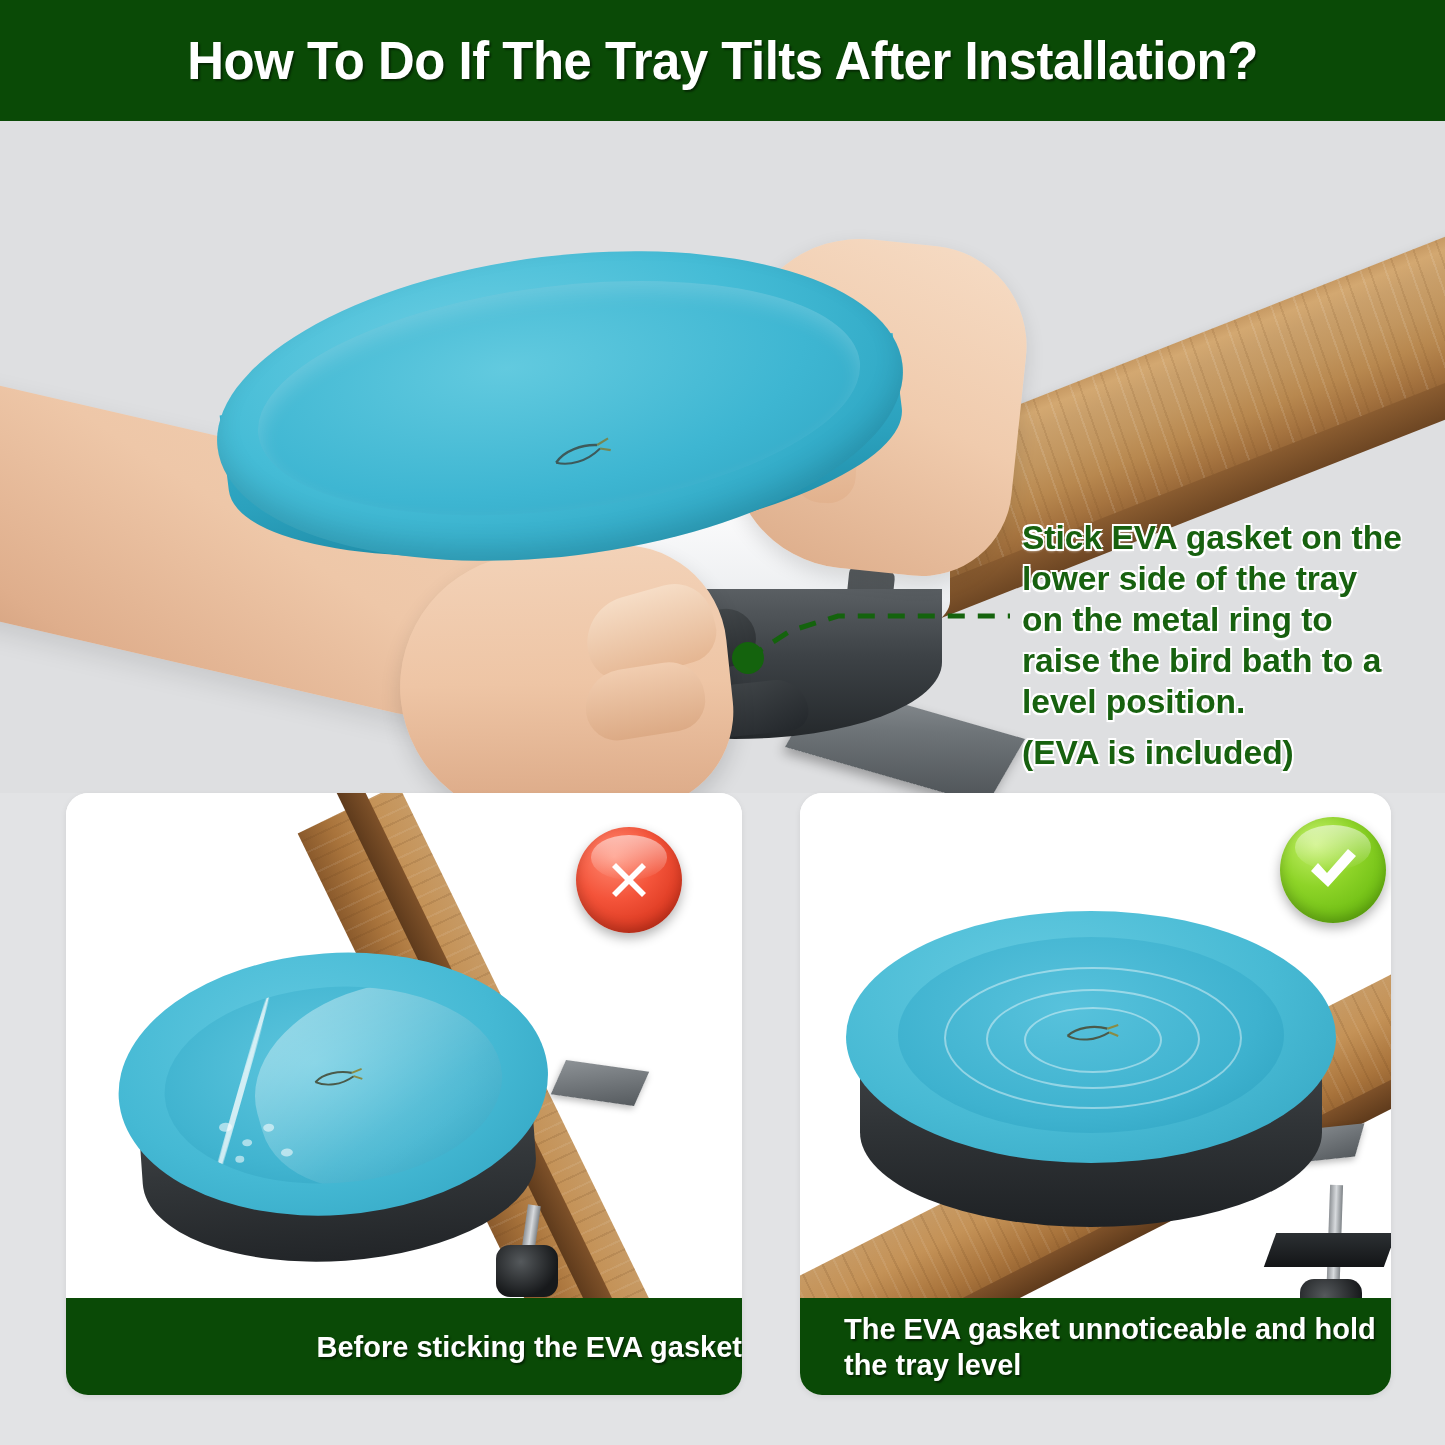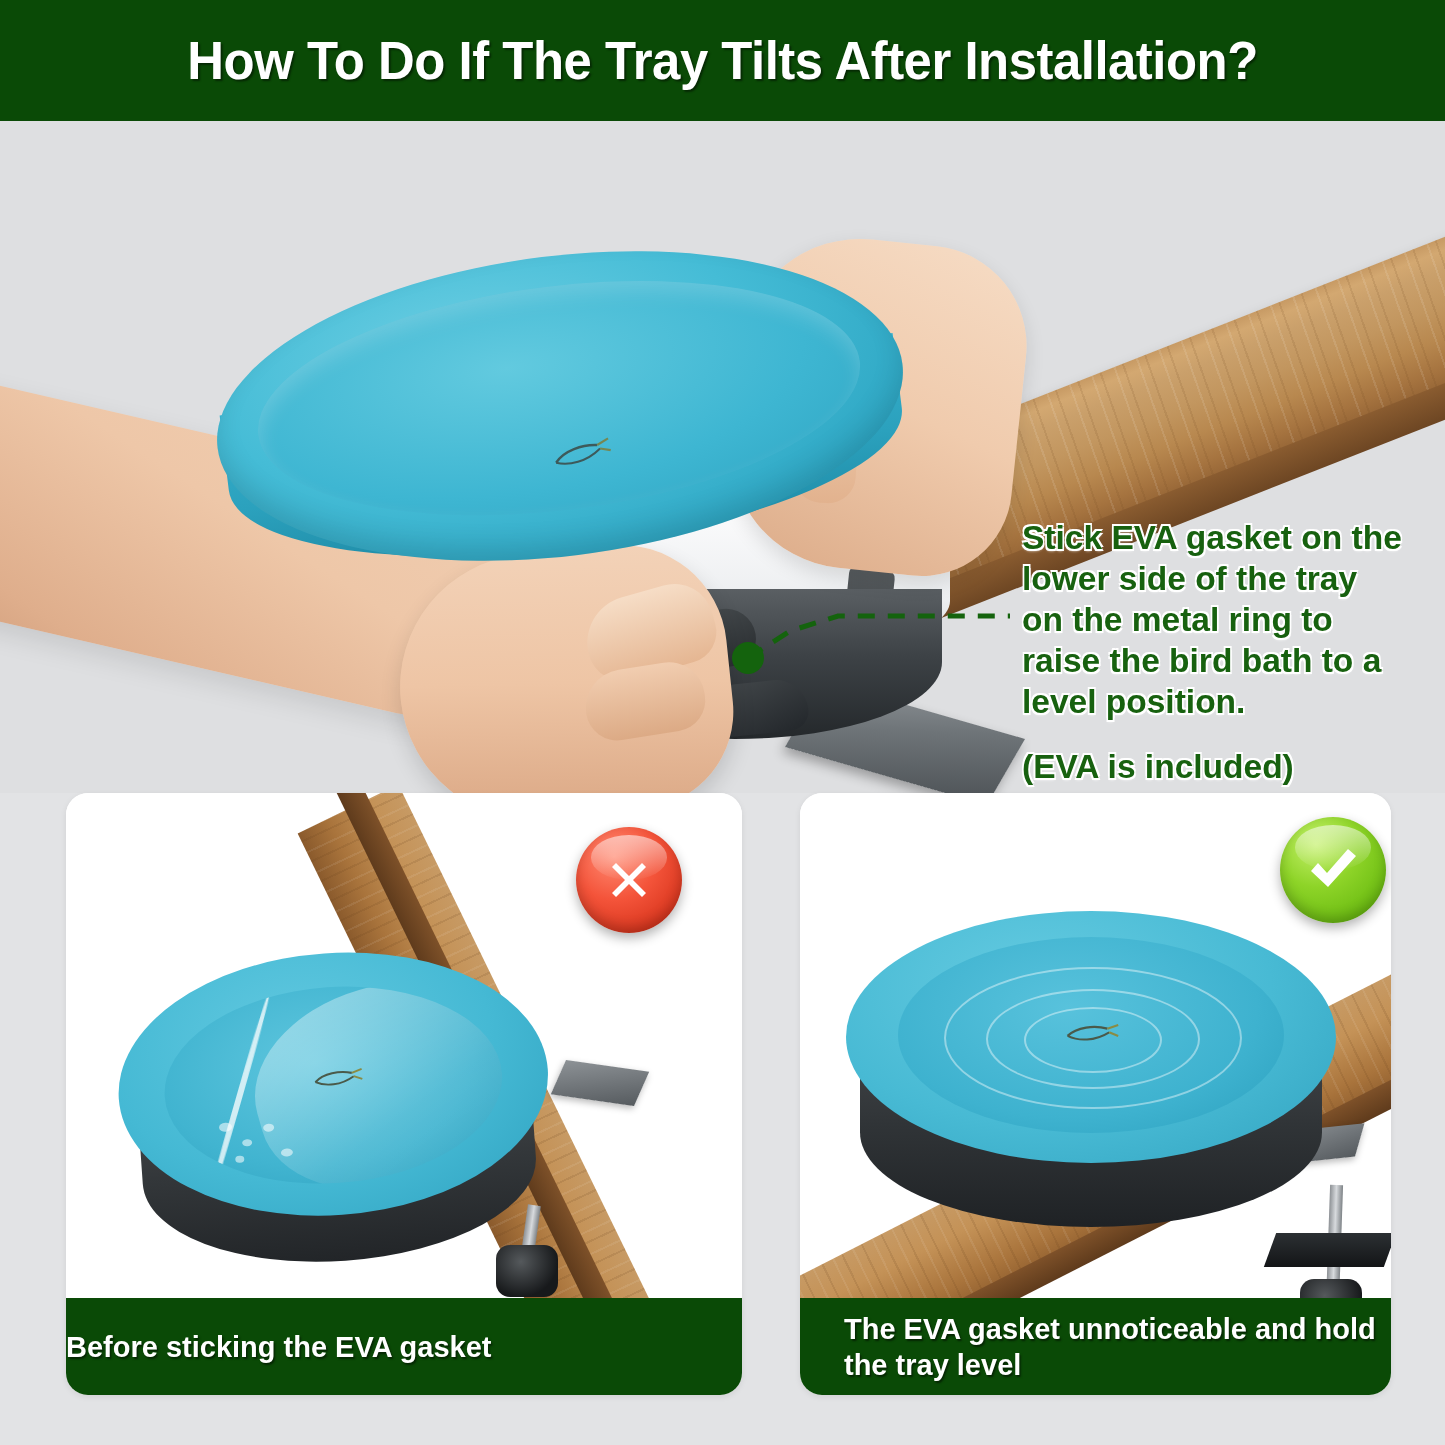--- a/index.html
+++ b/index.html
@@ -242,21 +242,21 @@
     width: 380px;
     color: #17610f;
     font-size: 33.5px;
     font-weight: bold;
     line-height: 41px;
     text-shadow:
       -1.6px -1.6px 0 #fff, 1.6px -1.6px 0 #fff,
       -1.6px 1.6px 0 #fff, 1.6px 1.6px 0 #fff,
        0 2px 3px rgba(255,255,255,0.85);
   }
-  .callout .para2 { margin-top: 24px; display:block; }
+  .callout .para2 { margin-top: 10px; display:block; }
 
   
   .panels {
     position:absolute;
     left: 0; top: 793px;
     width: 1445px; height: 652px;
   }
   .panel {
     position:absolute;
     top: 0;
@@ -281,21 +281,21 @@
     height: 97px;
     background: #0a4a06;
     color:#fff;
     font-weight: bold;
     font-size: 29px;
     line-height: 36px;
     display:flex;
     align-items:center;
     text-shadow: 1.5px 1.5px 2px rgba(0,0,0,0.5);
   }
-  .caption-left  { justify-content:flex-start; text-align:center;margin-top:44px; }
+  .caption-left  { justify-content:flex-end; text-align:center;margin-top:44px; }
   .caption-right { justify-content:flex-start; padding-left: 44px; }
 
   
   .p-wood {
     position:absolute;
     width: 1000px; height: 112px;
     transform-origin: left center;
     background: linear-gradient(180deg,#c79a64 0%, #c49257 30%, #a9743c 70%, #8a5a2c 100%);
   }
   .p-wood::after{

